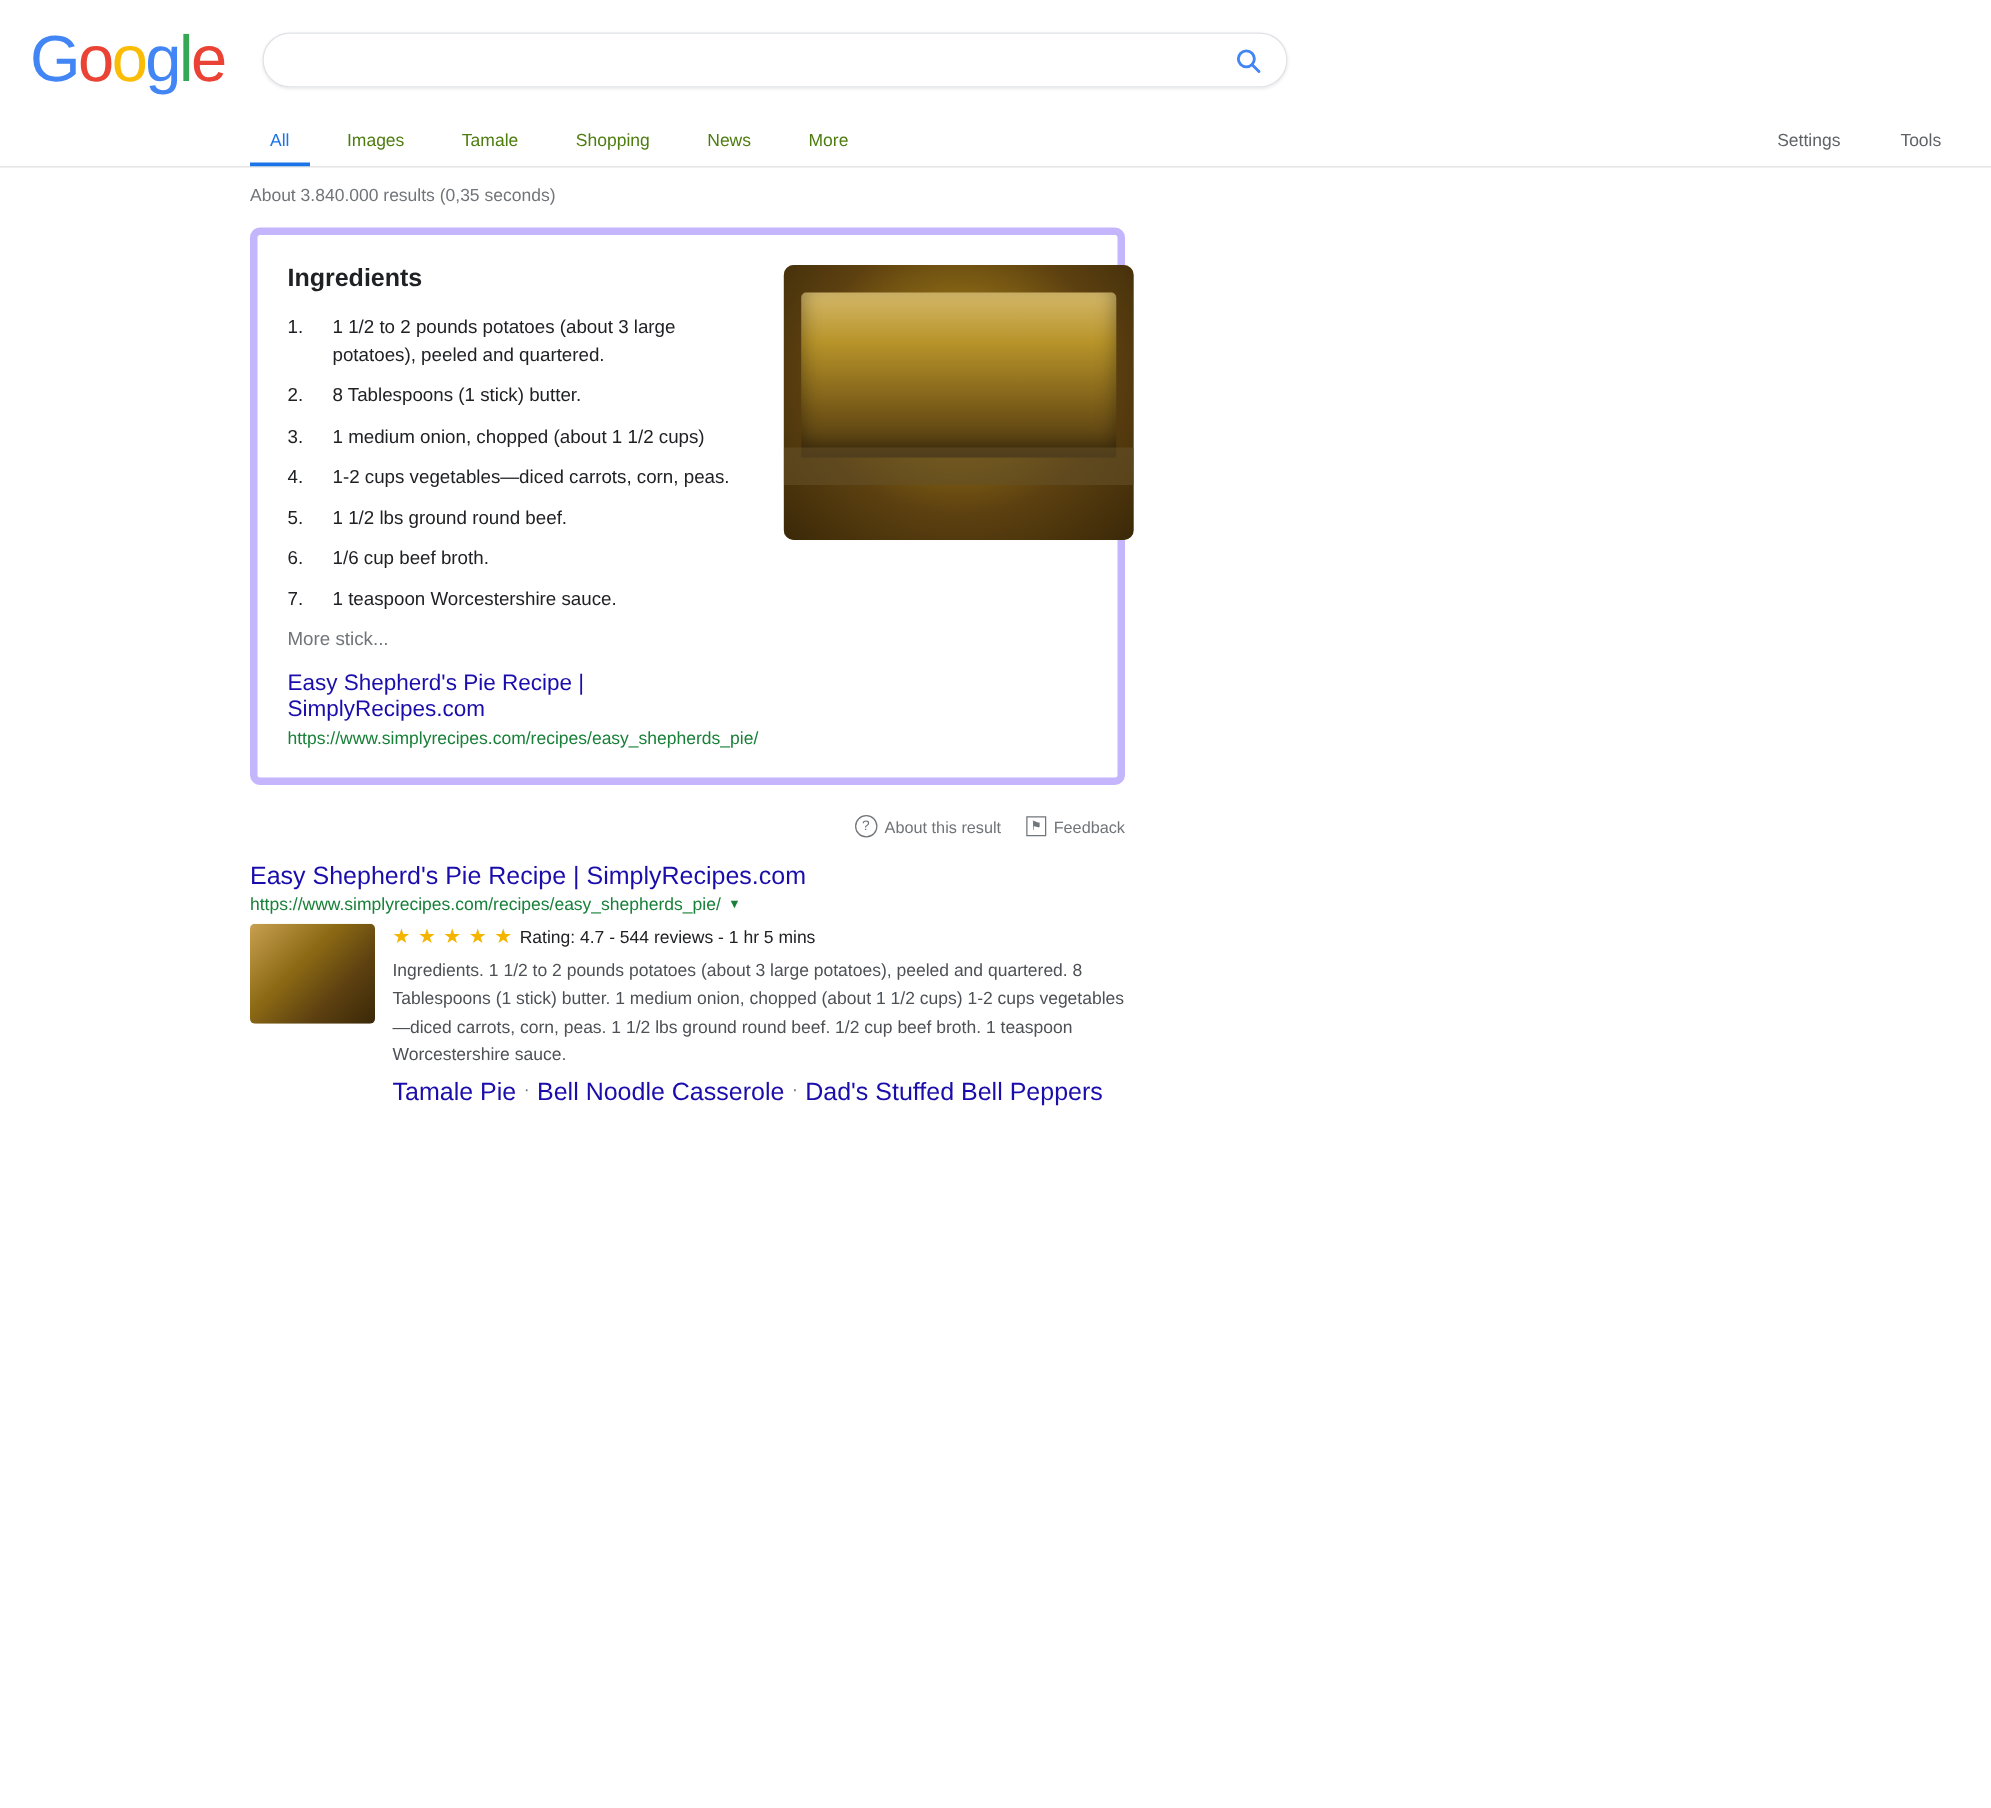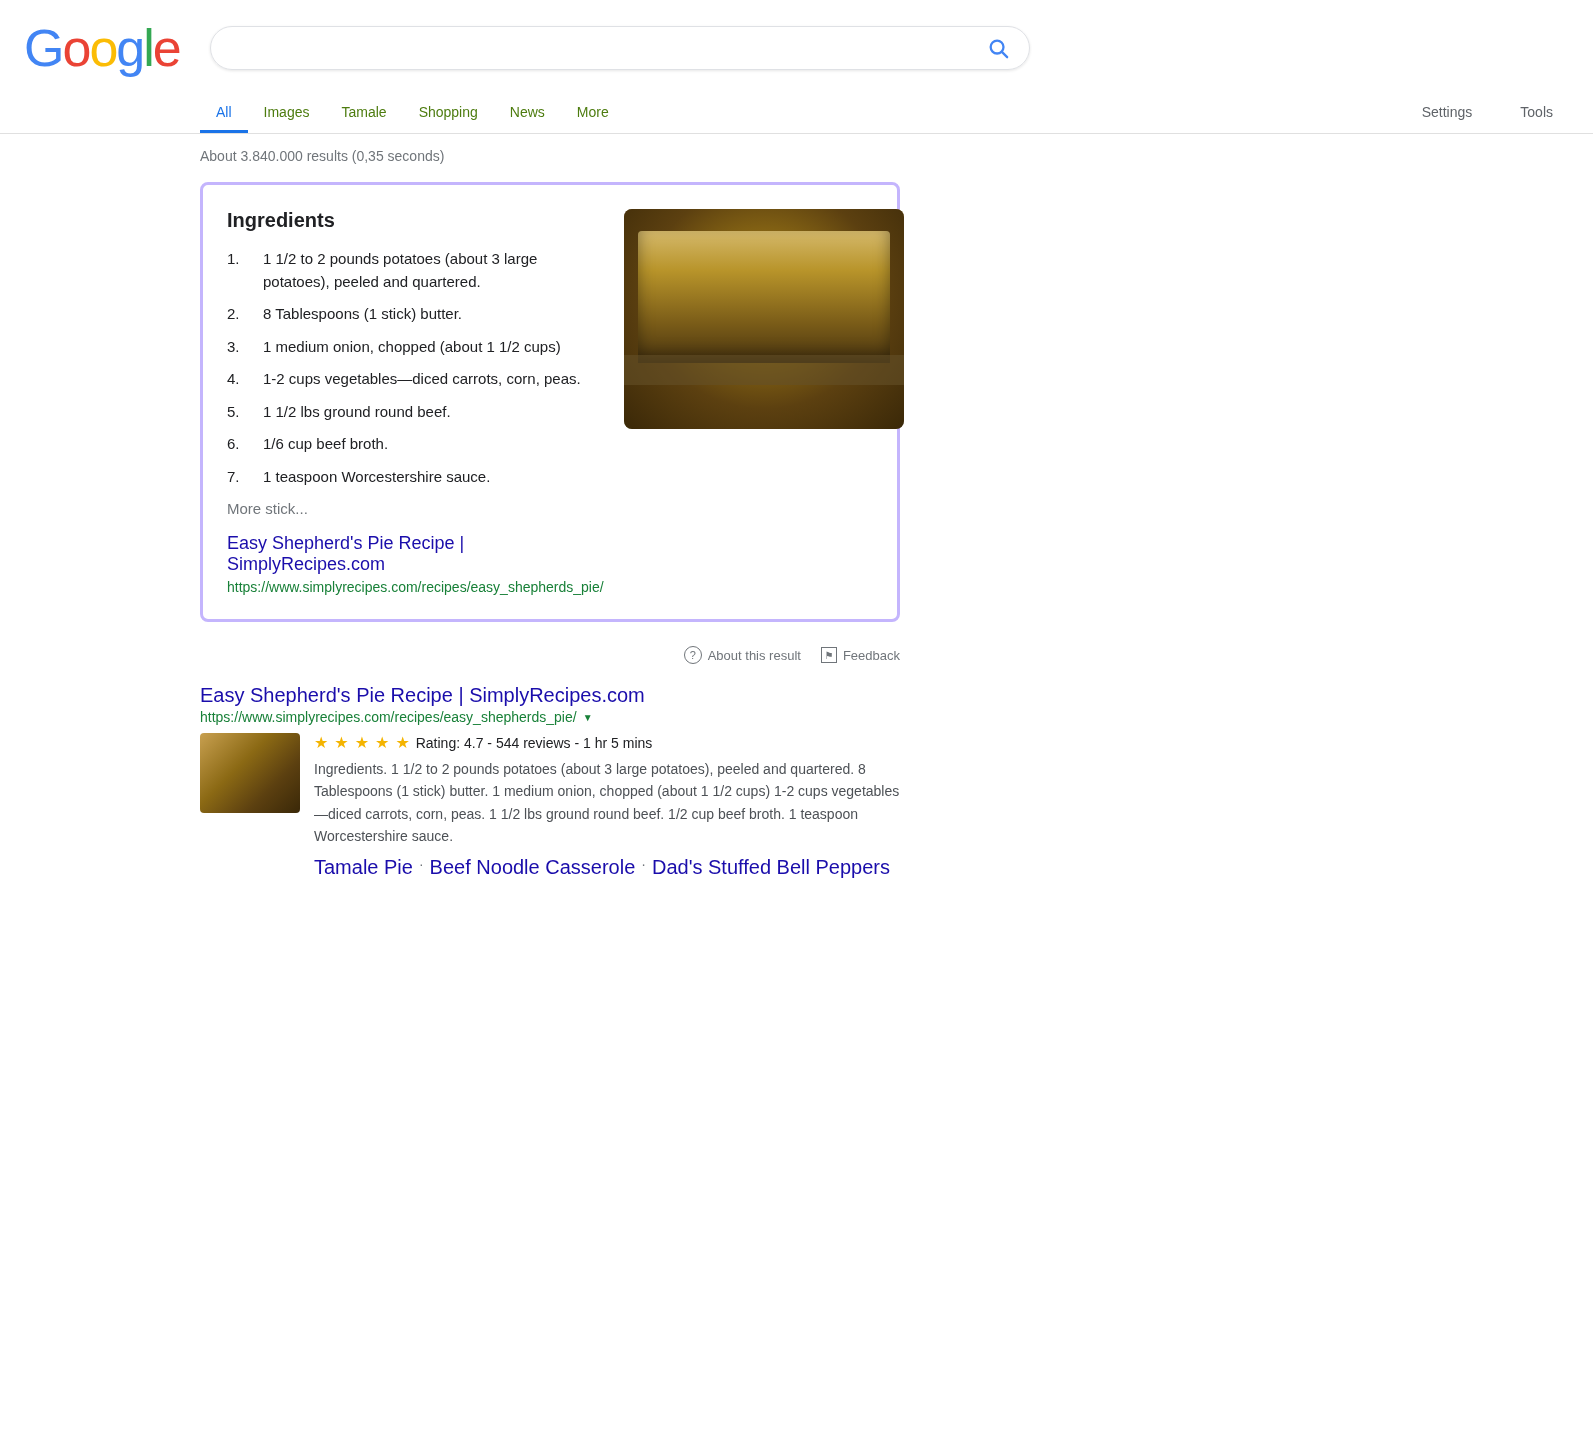--- a/index.html
+++ b/index.html
@@ -57,21 +57,21 @@
       display: flex;
       align-items: center;
     }
 
     
     .nav-tabs {
       display: flex;
       align-items: center;
       padding: 10px 0 0 200px;
       border-bottom: 1px solid #e0e0e0;
-      gap: 0;
+      gap: 14px;
       margin-top: 6px;
     }
     .nav-tab {
       padding: 10px 16px;
       font-size: 14px;
       color: #4d7c0f;
       cursor: pointer;
       border-bottom: 3px solid transparent;
       text-decoration: none;
       white-space: nowrap;
@@ -97,21 +97,21 @@
       max-width: 900px;
     }
     .results-count {
       font-size: 14px;
       color: #70757a;
       padding: 14px 0 18px 0;
     }
 
     
     .featured-card {
-      border: 3px solid #c4b5fd;
+      border: 6px solid #c4b5fd;
       border-radius: 8px;
       padding: 24px;
       display: flex;
       gap: 20px;
       margin-bottom: 16px;
       background: #fff;
     }
     .featured-content {
       flex: 1;
     }
@@ -434,21 +434,21 @@
           <span class="stars">★</span>
           <span class="stars">★</span>
           <span class="stars">★</span>
           <span class="star-half">★</span>
           <span class="rating-text">Rating: <span>4.7</span> - <span>544 reviews</span> - <span>1 hr 5 mins</span></span>
         </div>
         <div class="result-snippet">Ingredients. 1 1/2 to 2 pounds potatoes (about 3 large potatoes), peeled and quartered. 8 Tablespoons (1 stick) butter. 1 medium onion, chopped (about 1 1/2 cups) 1-2 cups vegetables—diced carrots, corn, peas. 1 1/2 lbs ground round beef. 1/2 cup beef broth. 1 teaspoon Worcestershire sauce.</div>
         <div class="related-links">
           <a class="related-link" href="#">Tamale Pie</a>
           <span class="dot-sep"> · </span>
-          <a class="related-link" href="#">Beef Noodle Casserole</a>
+          <a class="related-link" href="#">Bell Noodle Casserole</a>
           <span class="dot-sep"> · </span>
           <a class="related-link" href="#">Dad's Stuffed Bell Peppers</a>
         </div>
       </div>
     </div>
   </div>
 
 </div>
 
 </body></html>

